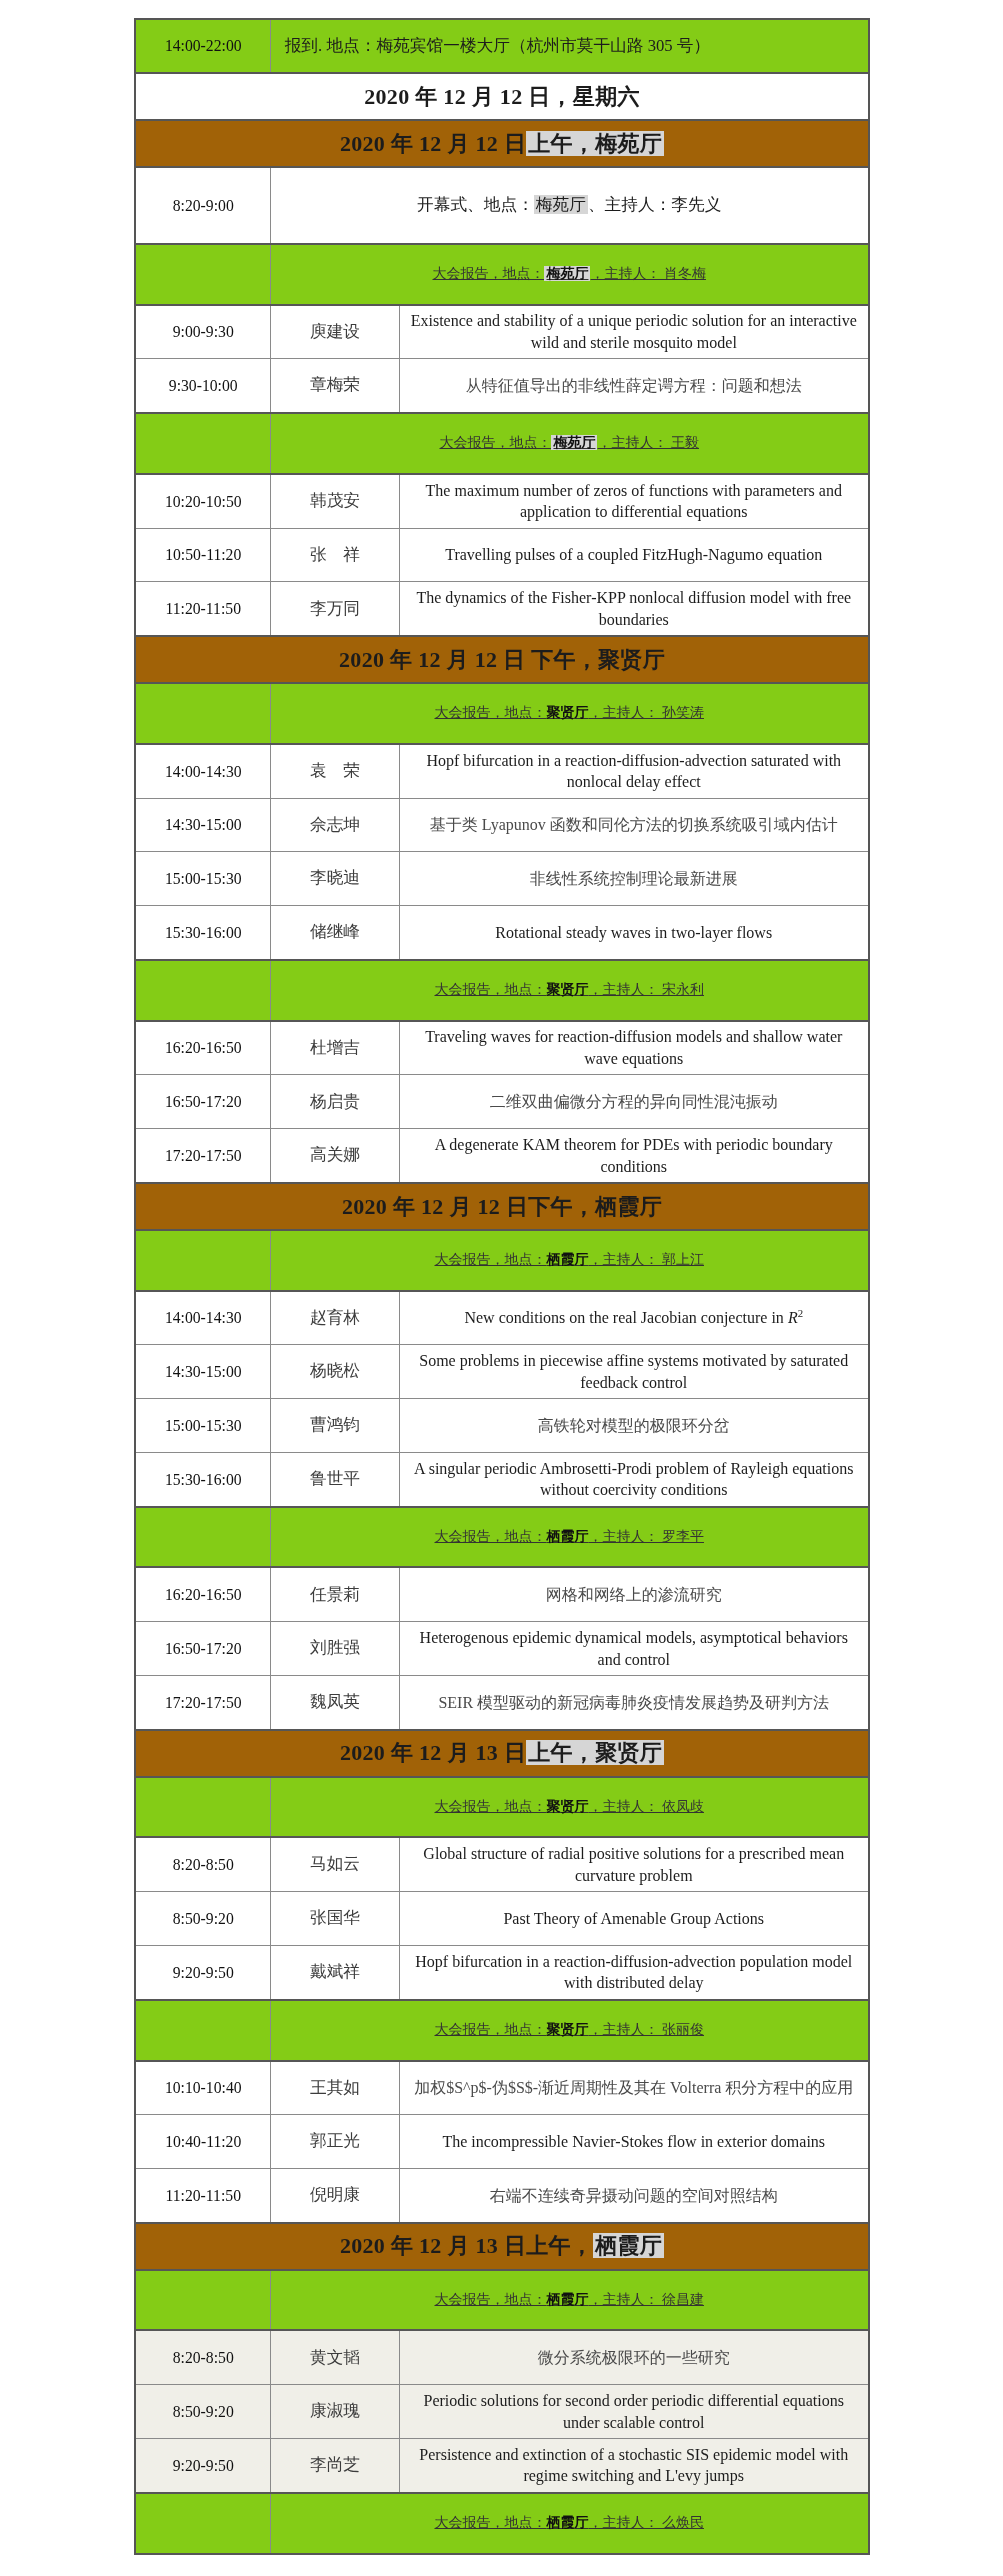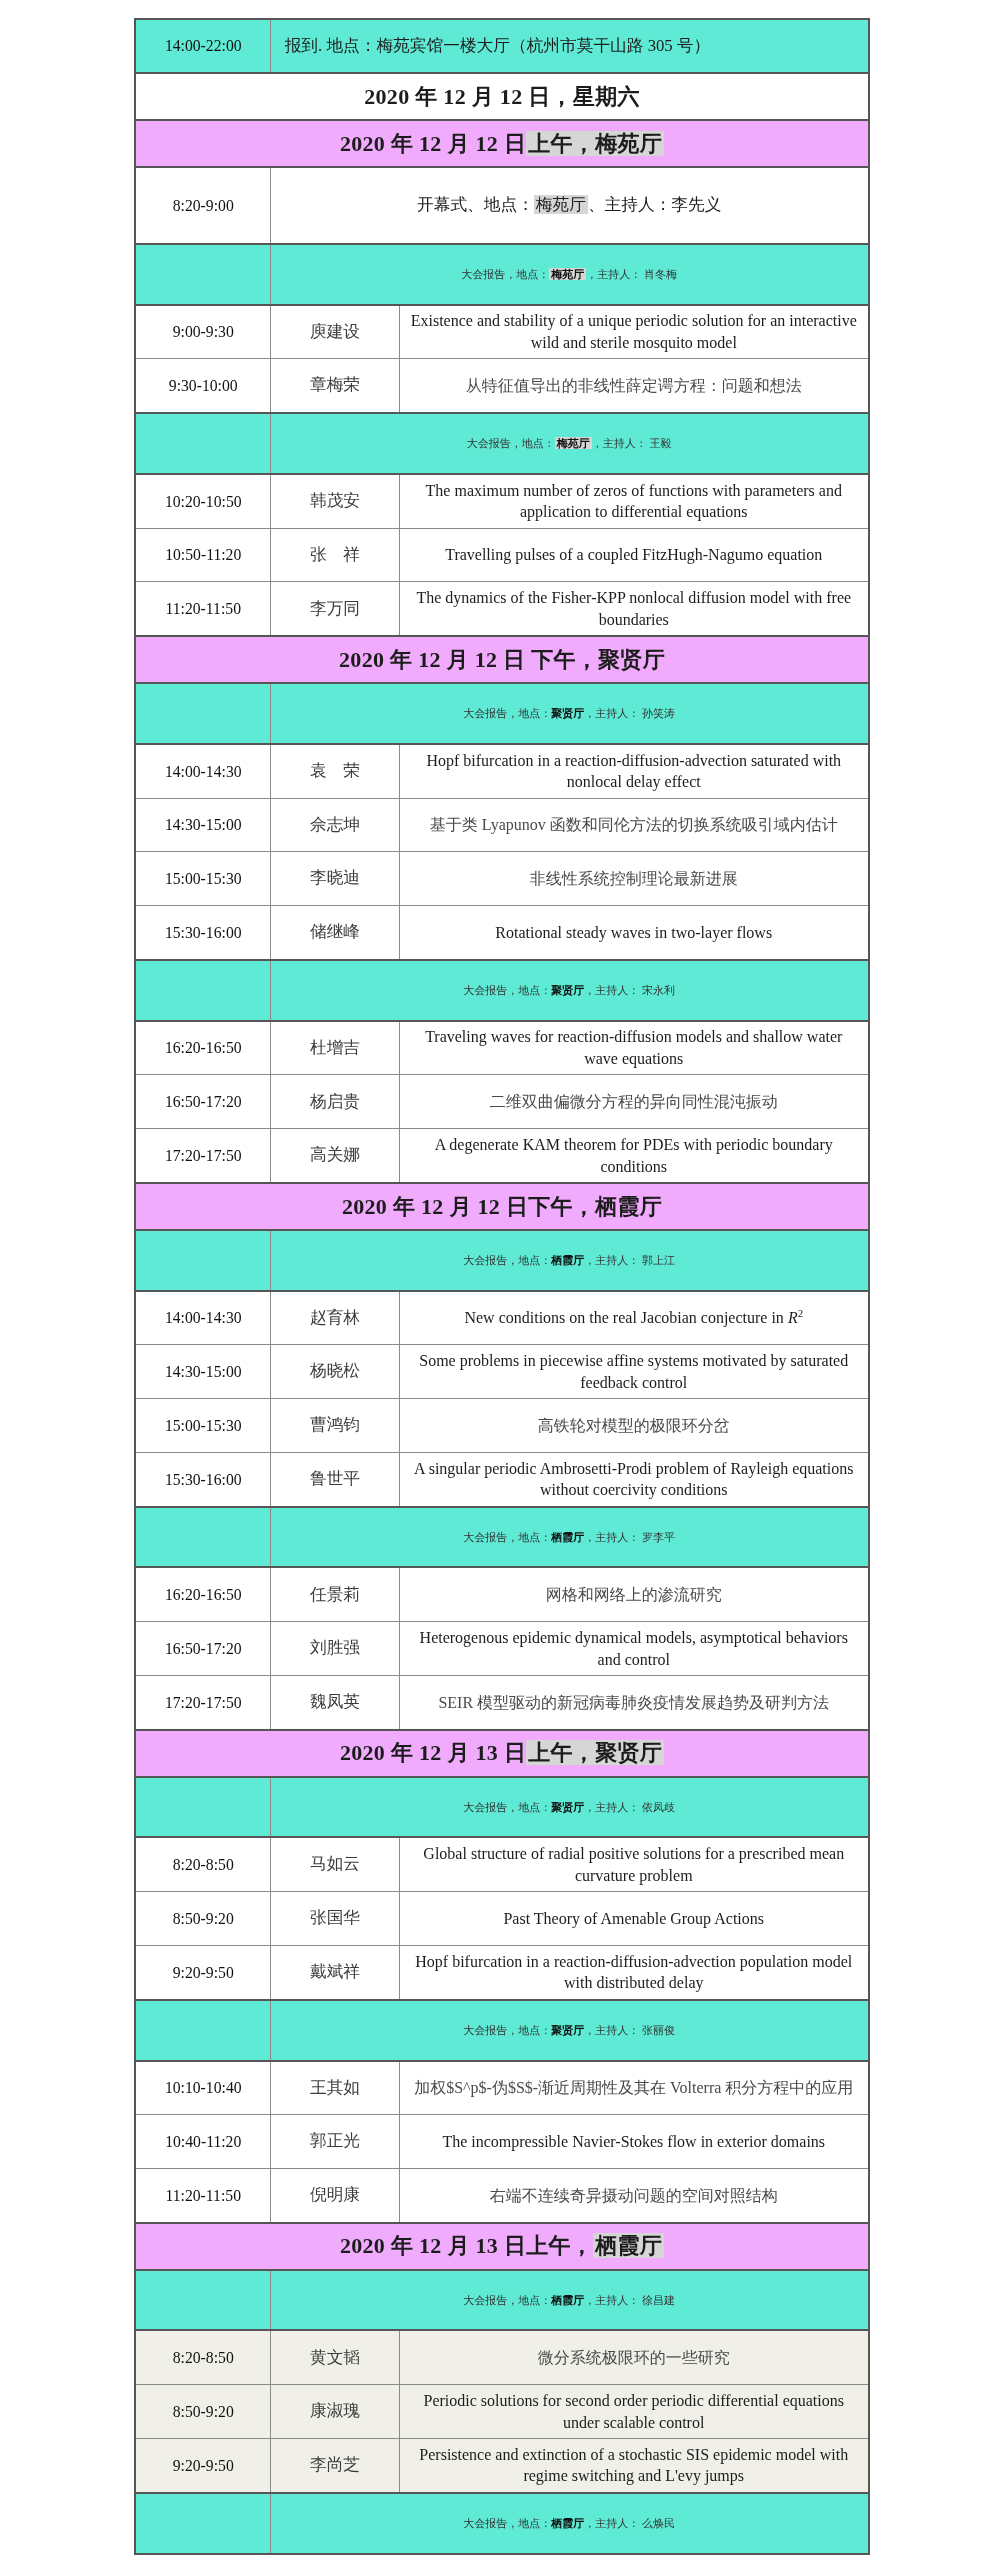--- a/index.html
+++ b/index.html
@@ -15,32 +15,32 @@
   col.c-time{width:135px;}
   col.c-name{width:129px;}
   col.c-title{width:469px;}
   td{
     border:1px solid #8a8a8a;
     text-align:center;vertical-align:middle;
     padding:3.9px 7.8px;color:#1c1c1c;font-size:16.7px;line-height:1.35;
     word-wrap:break-word;
   }
   tr.section td{border-top:2px solid #565656;border-bottom:2px solid #565656;}
-  tr.bg-green td{background:#5eead4;margin-left:41px;}
-  tr.bg-cream td{background:#f0abfc;}
+  tr.bg-green td{background:#84cc16;margin-left:41px;}
+  tr.bg-cream td{background:#a16207;}
   tr.bg-white td{background:#ffffff;}
   tr.bg-beige td{background:#f0efe8;}
   td.time-cell{font-size:15.7px;white-space:nowrap;height:45px;color:#111;}
   td.name-cell{font-size:16.7px;color:#3c3c3c;margin-left:29px;}
   td.title-cell{font-size:16px;padding:2.9px 9.8px;}
   td.title-zh{color:#4a4a4a;}
   td.full-cell{font-weight:bold;font-size:22px;height:37px;letter-spacing:0.3px;}
   td.merged-cell{font-size:16.7px;}
   td.merged-left{text-align:left;padding-left:13.7px;}
-  td.chair-cell{font-size:11px;color:#333;height:51px;}
+  td.chair-cell{font-size:14px;color:#333;height:51px;text-decoration:underline;}
   td.tall{height:67px;}
   .hall{font-weight:bold;color:#111;}
   .hl{background:#d6d6d6;padding:0 2px;}
   sup{font-size:10.8px;}
   i{font-style:italic;}
 </style>
 </head>
 <body>
 
 <div class="sheet">

